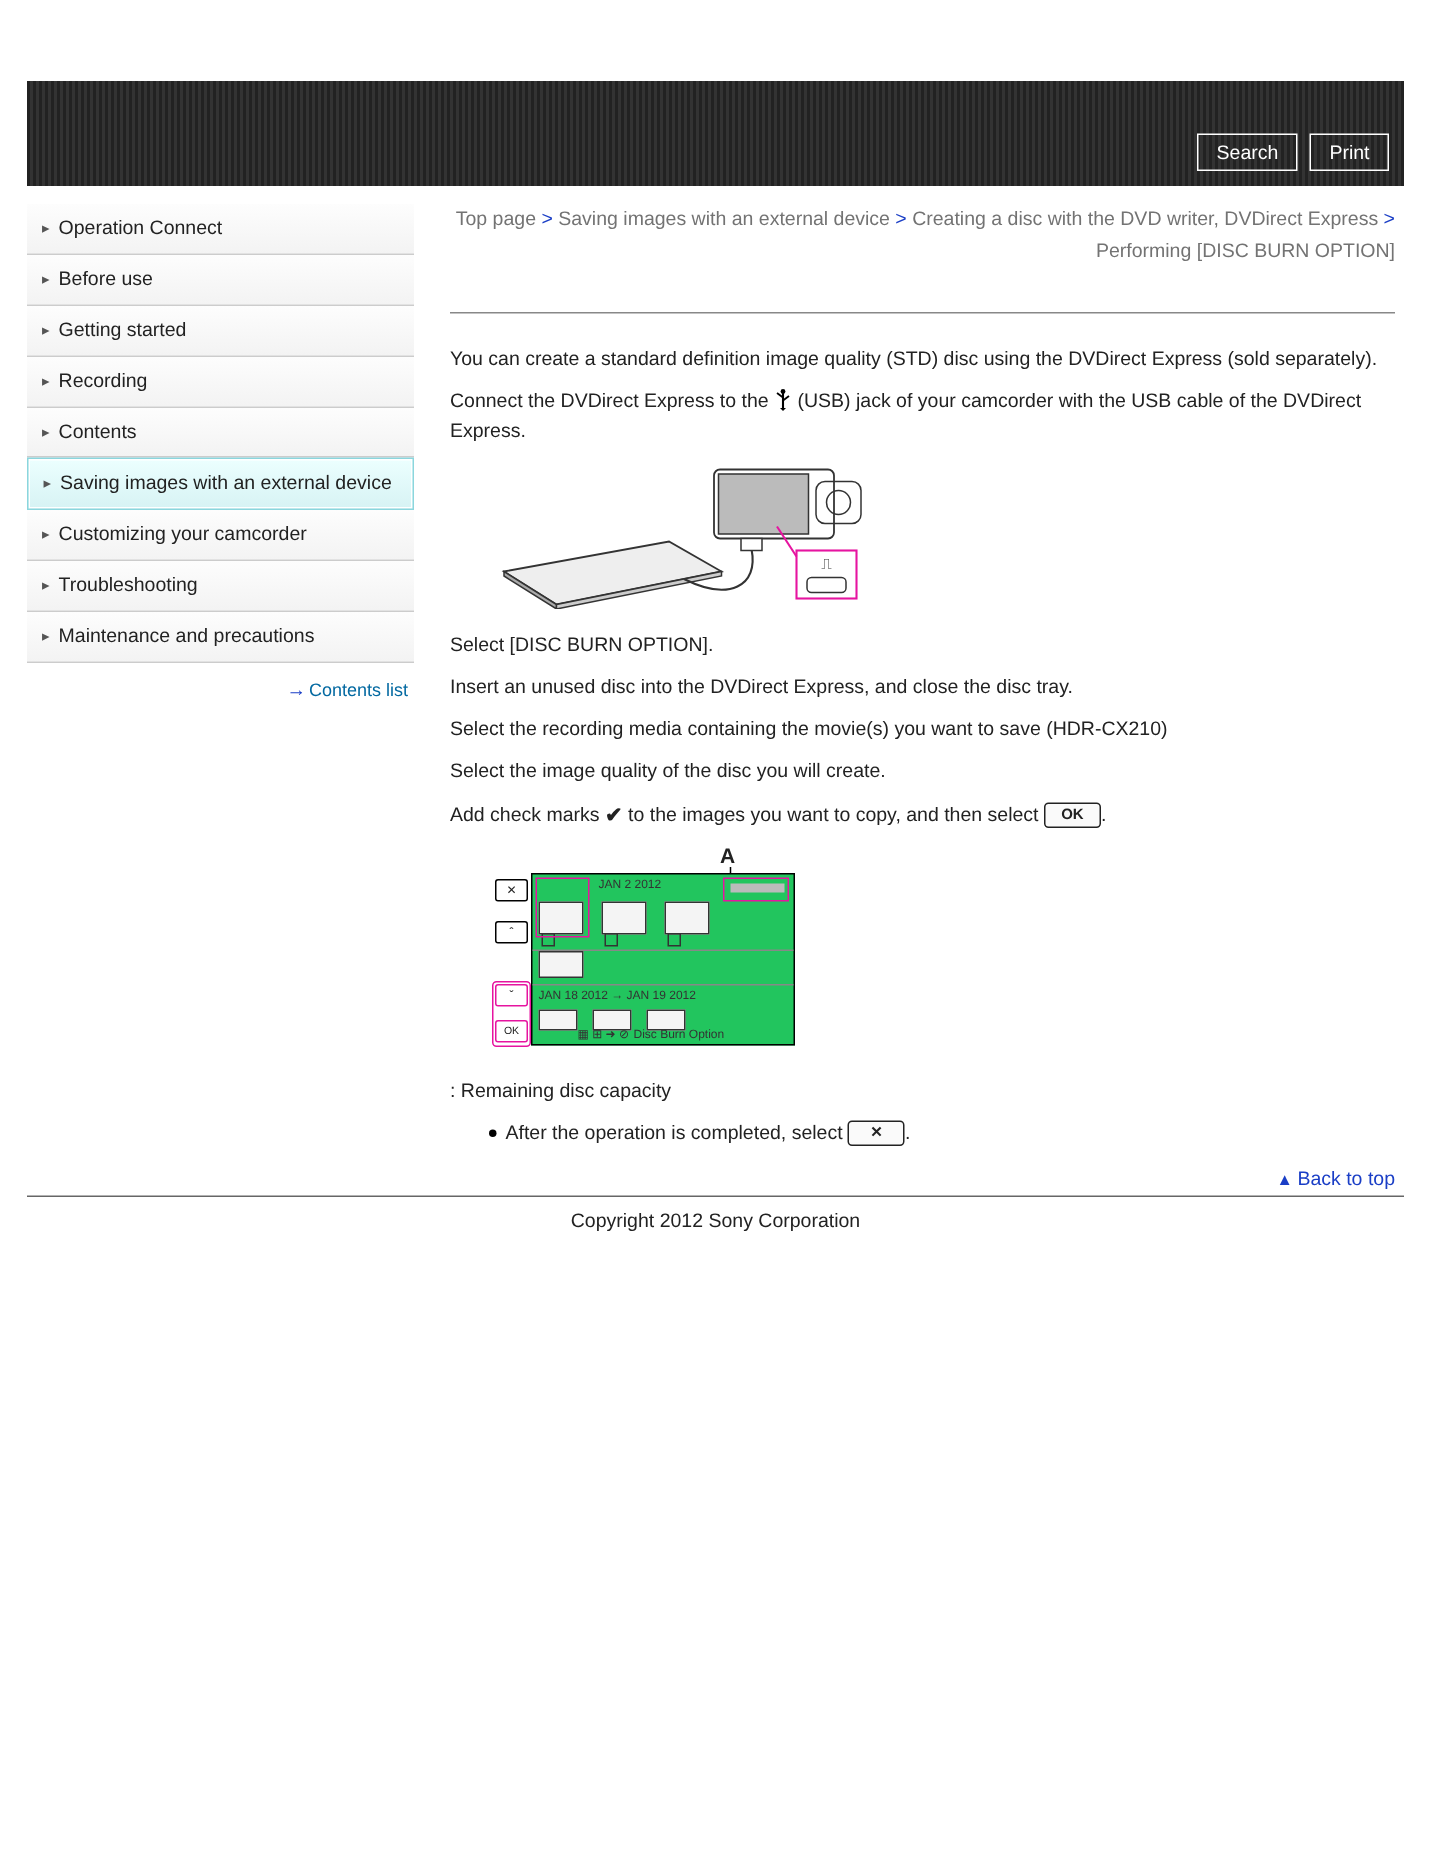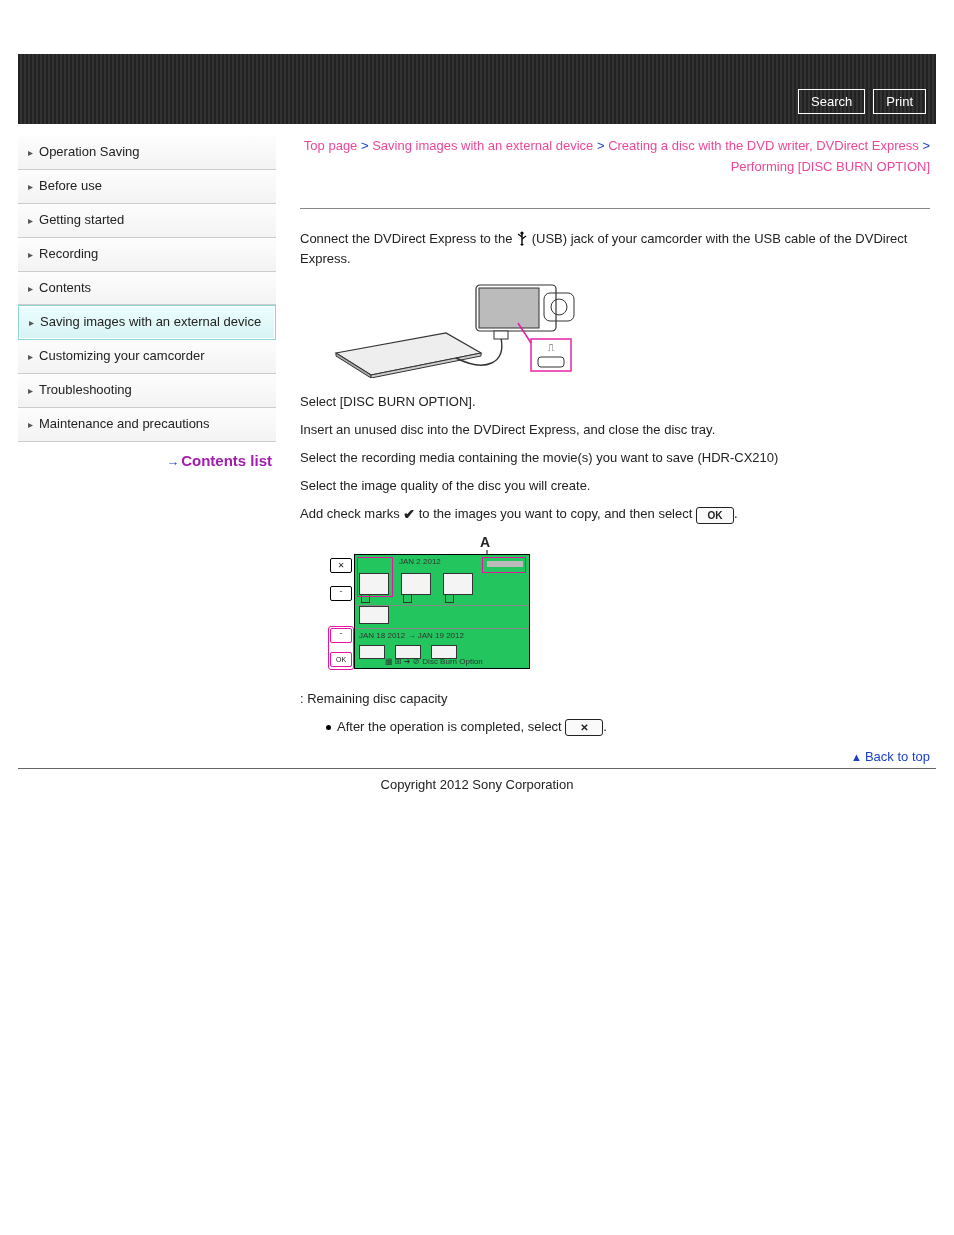--- a/index.html
+++ b/index.html
@@ -66,34 +66,34 @@
   .nav-item.active {
     background: linear-gradient(#ecffff, #d7f3f4);
     border: 1px solid #8BD6DD;
     border-bottom: 1px solid #8BD6DD;
     box-shadow: inset 0 0 0 1px #fff;
   }
   .contents-list {
     text-align: right;
     padding: 10px 4px;
   }
-  .contents-list a { color: #a21caf; text-decoration: none; font-size: 15px; font-weight: bold; }
+  .contents-list a { color: #0369a1; text-decoration: none; font-size: 12px; }
   .contents-list .arrow-icon { color: #1A3EC6; margin-right: 2px; }
   .main {
     flex: 1;
     padding-left: 24px;
     padding-right: 6px;
   }
   .breadcrumb {
     color: #1A3EC6;
     text-align: right;
     line-height: 1.6;
     margin-bottom: 30px;
   }
-  .breadcrumb span { color: #ec4899; cursor: pointer; }
+  .breadcrumb span { color: #737373; cursor: pointer; }
   .breadcrumb .sep { color: #1A3EC6; cursor: default; }
   hr.sep-line { border: none; border-top: 1px solid #888; margin: 16px 0 20px 0; }
   .content p { margin: 0 0 8px 0; line-height: 1.55; }
   .indent { margin-left: 26px; }
   .illus {
     width: 260px;
     height: 95px;
     margin: 14px 0 14px 26px;
     position: relative;
   }
@@ -179,21 +179,21 @@
     <div class="header-buttons">
       <div class="hbtn">Search</div>
       <div class="hbtn">Print</div>
     </div>
   </div>
 
   <div class="layout">
     <div class="sidebar">
       <div class="nav-item">
           <span class="arrow">▸</span>
-          <span>Operation Saving</span>
+          <span>Operation Connect</span>
         </div>
       <div class="nav-item">
           <span class="arrow">▸</span>
           <span>Before use</span>
         </div>
       <div class="nav-item">
           <span class="arrow">▸</span>
           <span>Getting started</span>
         </div>
       <div class="nav-item">
@@ -226,20 +226,21 @@
     </div>
 
     <div class="main">
       <div class="breadcrumb">
         <span>Top page</span><span class="sep"> &gt; </span><span>Saving images with an external device</span><span class="sep"> &gt; </span><span>Creating a disc with the DVD writer, DVDirect Express</span><span class="sep"> &gt; </span><span>Performing [DISC BURN OPTION]</span>
       </div>
 
       <hr class="sep-line">
 
       <div class="content">
+        <p>You can create a standard definition image quality (STD) disc using the DVDirect Express (sold separately).</p>
 
         <p class="indent">
           <span>Connect the DVDirect Express to the </span>
           <span class="usb-icon">
             <svg width="12" height="16" viewBox="0 0 12 16">
               <circle cx="6" cy="3" r="1.6" fill="#000"></circle>
               <line x1="6" y1="3" x2="6" y2="14" stroke="#000" stroke-width="1.4"></line>
               <line x1="6" y1="7" x2="2" y2="4" stroke="#000" stroke-width="1.2"></line>
               <line x1="6" y1="9" x2="10" y2="6" stroke="#000" stroke-width="1.2"></line>
               <polygon points="4,14 8,14 6,16" fill="#000"></polygon>

